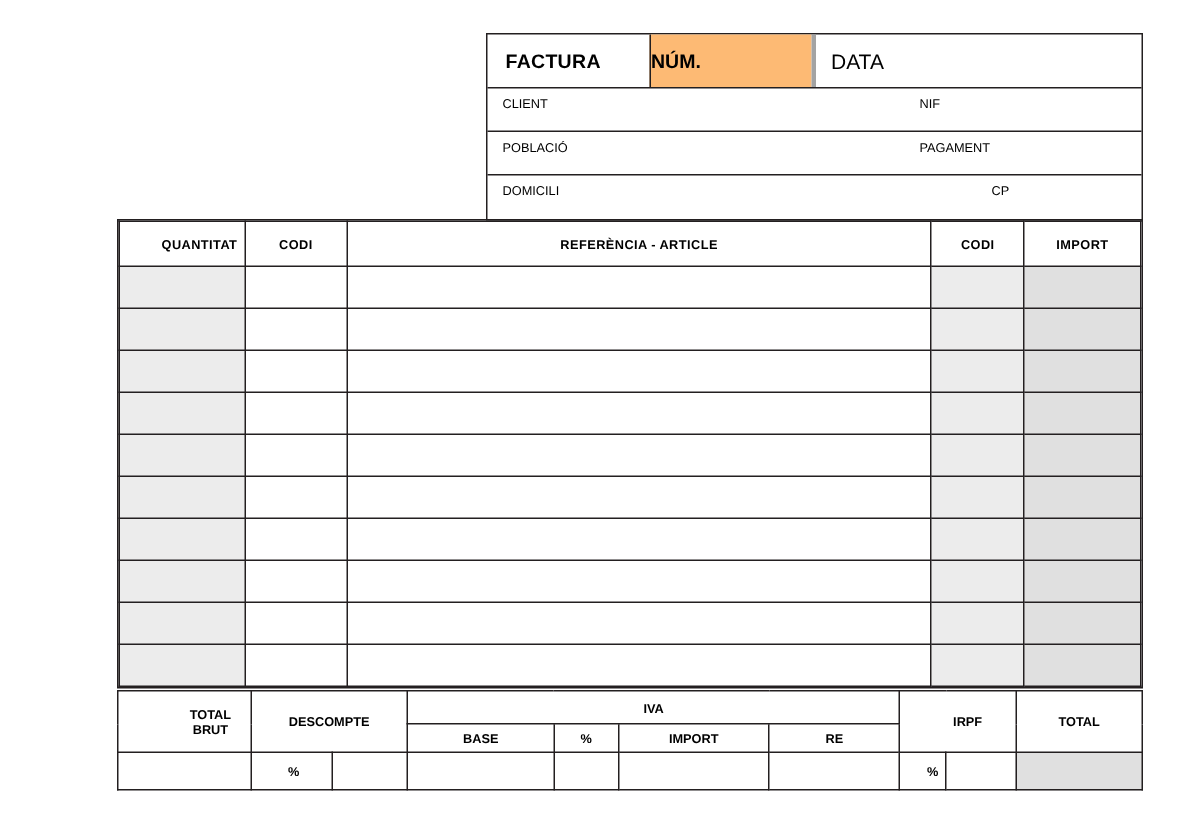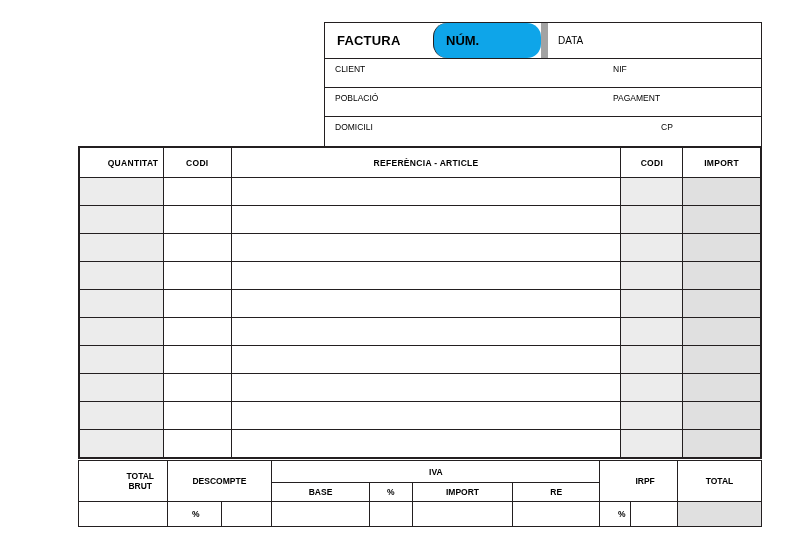--- a/index.html
+++ b/index.html
@@ -48,38 +48,36 @@
     display: flex;
     align-items: center;
     padding-left: 12px;
     box-sizing: border-box;
     font-weight: bold;
     font-size: 13px;
     letter-spacing: 0.2px;
   }
   .cell-num {
     width: 108px;
-    background: #0ea5e9;
+    background: #fdba74;
     border-left: 1px solid #231f20;
     display: flex;
     align-items: center;
-    padding-left: 12px;
     box-sizing: border-box;
     font-weight: bold;
     font-size: 13px;
-    border-radius: 14px;
   }
   .cell-data {
     flex: 1;
-    border-left: 7px solid #a3a3a3;
+    border-left: 3px solid #a3a3a3;
     display: flex;
     align-items: center;
     padding-left: 10px;
     box-sizing: border-box;
-    font-size: 10px;
+    font-size: 14px;
   }
 
   .lbl-left {
     position: absolute;
     left: 10px;
     top: 5px;
     font-size: 8.5px;
   }
   .lbl-mid {
     position: absolute;

